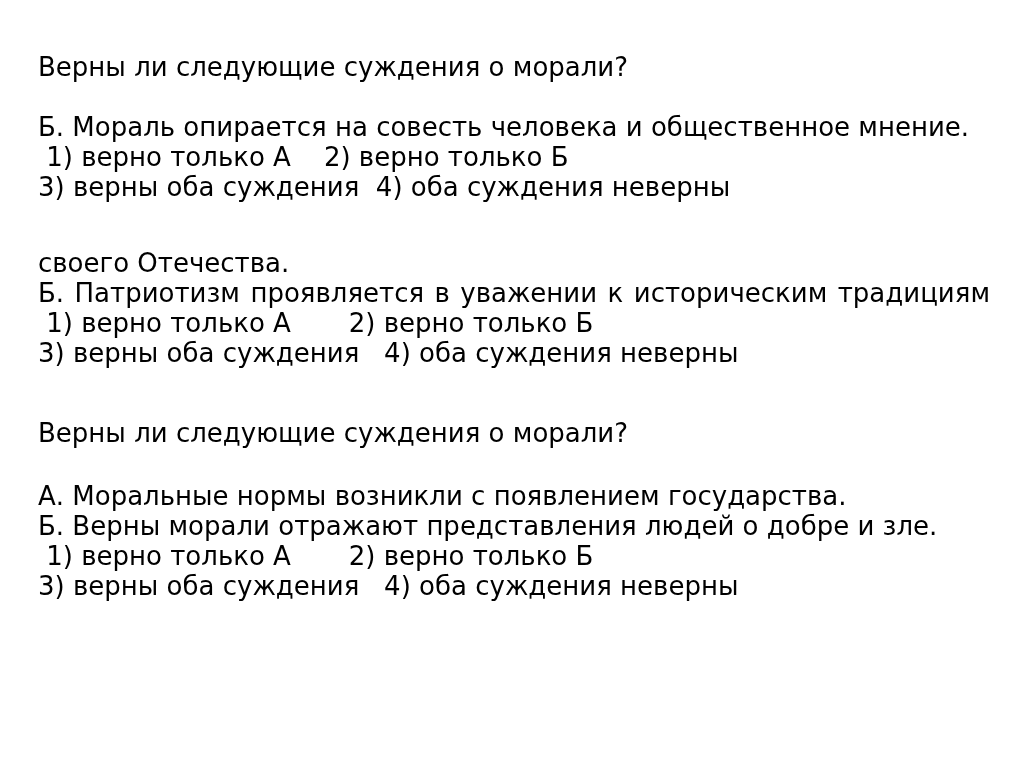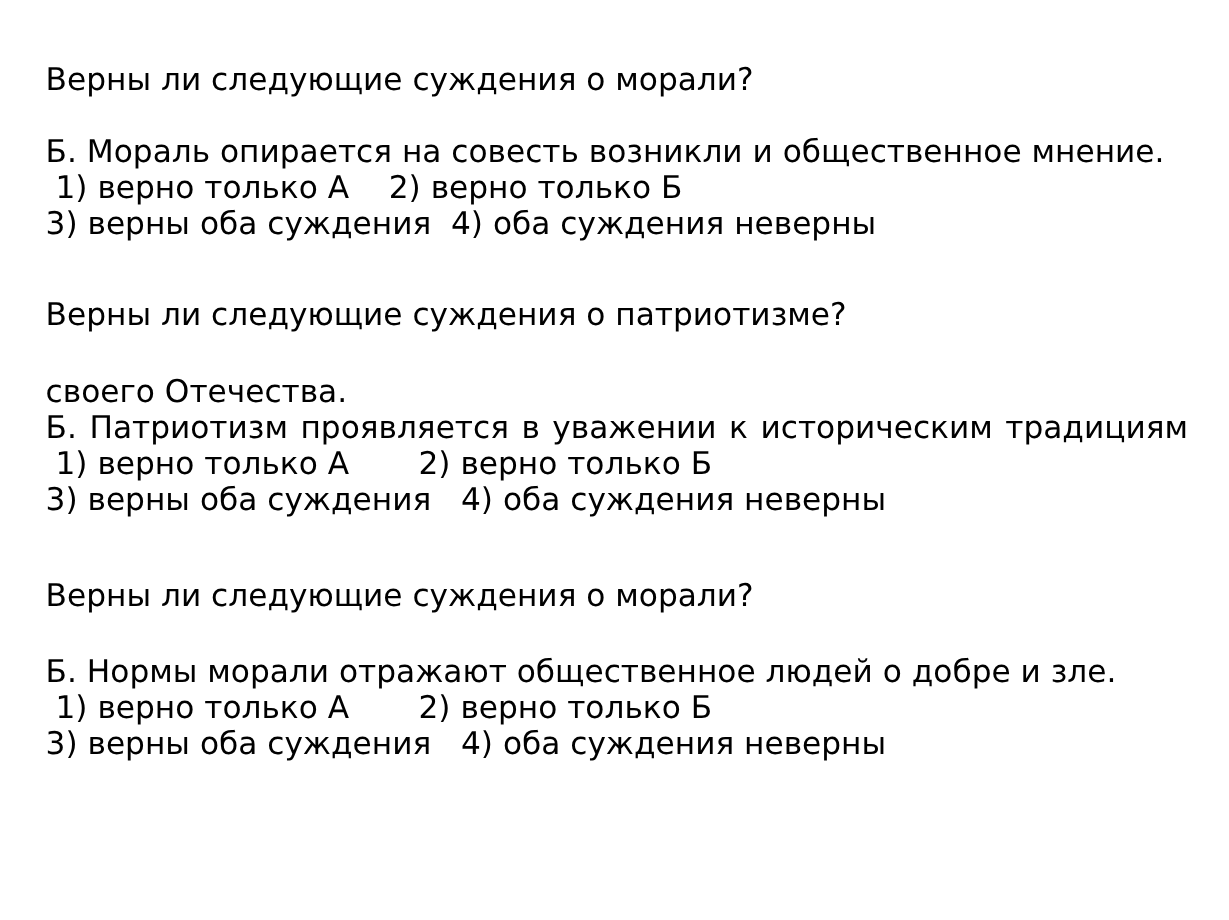--- a/index.html
+++ b/index.html
@@ -39,33 +39,33 @@
   .q3 { margin-top: 50px; }
   .q3 .title { margin-bottom: 33px; }
 </style>
 </head>
 <body>
 
 <div class="slide">
 
   <section class="question q1">
     <div class="line title">Верны ли следующие суждения о морали?</div>
-    <div class="line">Б. Мораль опирается на совесть возникли и общественное мнение.</div>
+    <div class="line">Б. Мораль опирается на совесть человека и общественное мнение.</div>
     <div class="line"> 1) верно только А    2) верно только Б</div>
     <div class="line">3) верны оба суждения  4) оба суждения неверны</div>
   </section>
 
   <section class="question q2">
-    <div class="line title">Верны ли следующие суждения о патриотизме?</div>
     <div class="line">своего Отечества.</div>
     <div class="line stretch">Б. Патриотизм проявляется в уважении к историческим традициям</div>
     <div class="line"> 1) верно только А       2) верно только Б</div>
     <div class="line">3) верны оба суждения   4) оба суждения неверны</div>
   </section>
 
   <section class="question q3">
     <div class="line title">Верны ли следующие суждения о морали?</div>
-    <div class="line">Б. Нормы морали отражают общественное людей о добре и зле.</div>
+    <div class="line">А. Моральные нормы возникли с появлением государства.</div>
+    <div class="line">Б. Верны морали отражают представления людей о добре и зле.</div>
     <div class="line"> 1) верно только А       2) верно только Б</div>
     <div class="line">3) верны оба суждения   4) оба суждения неверны</div>
   </section>
 
 </div>
 
 </body></html>

